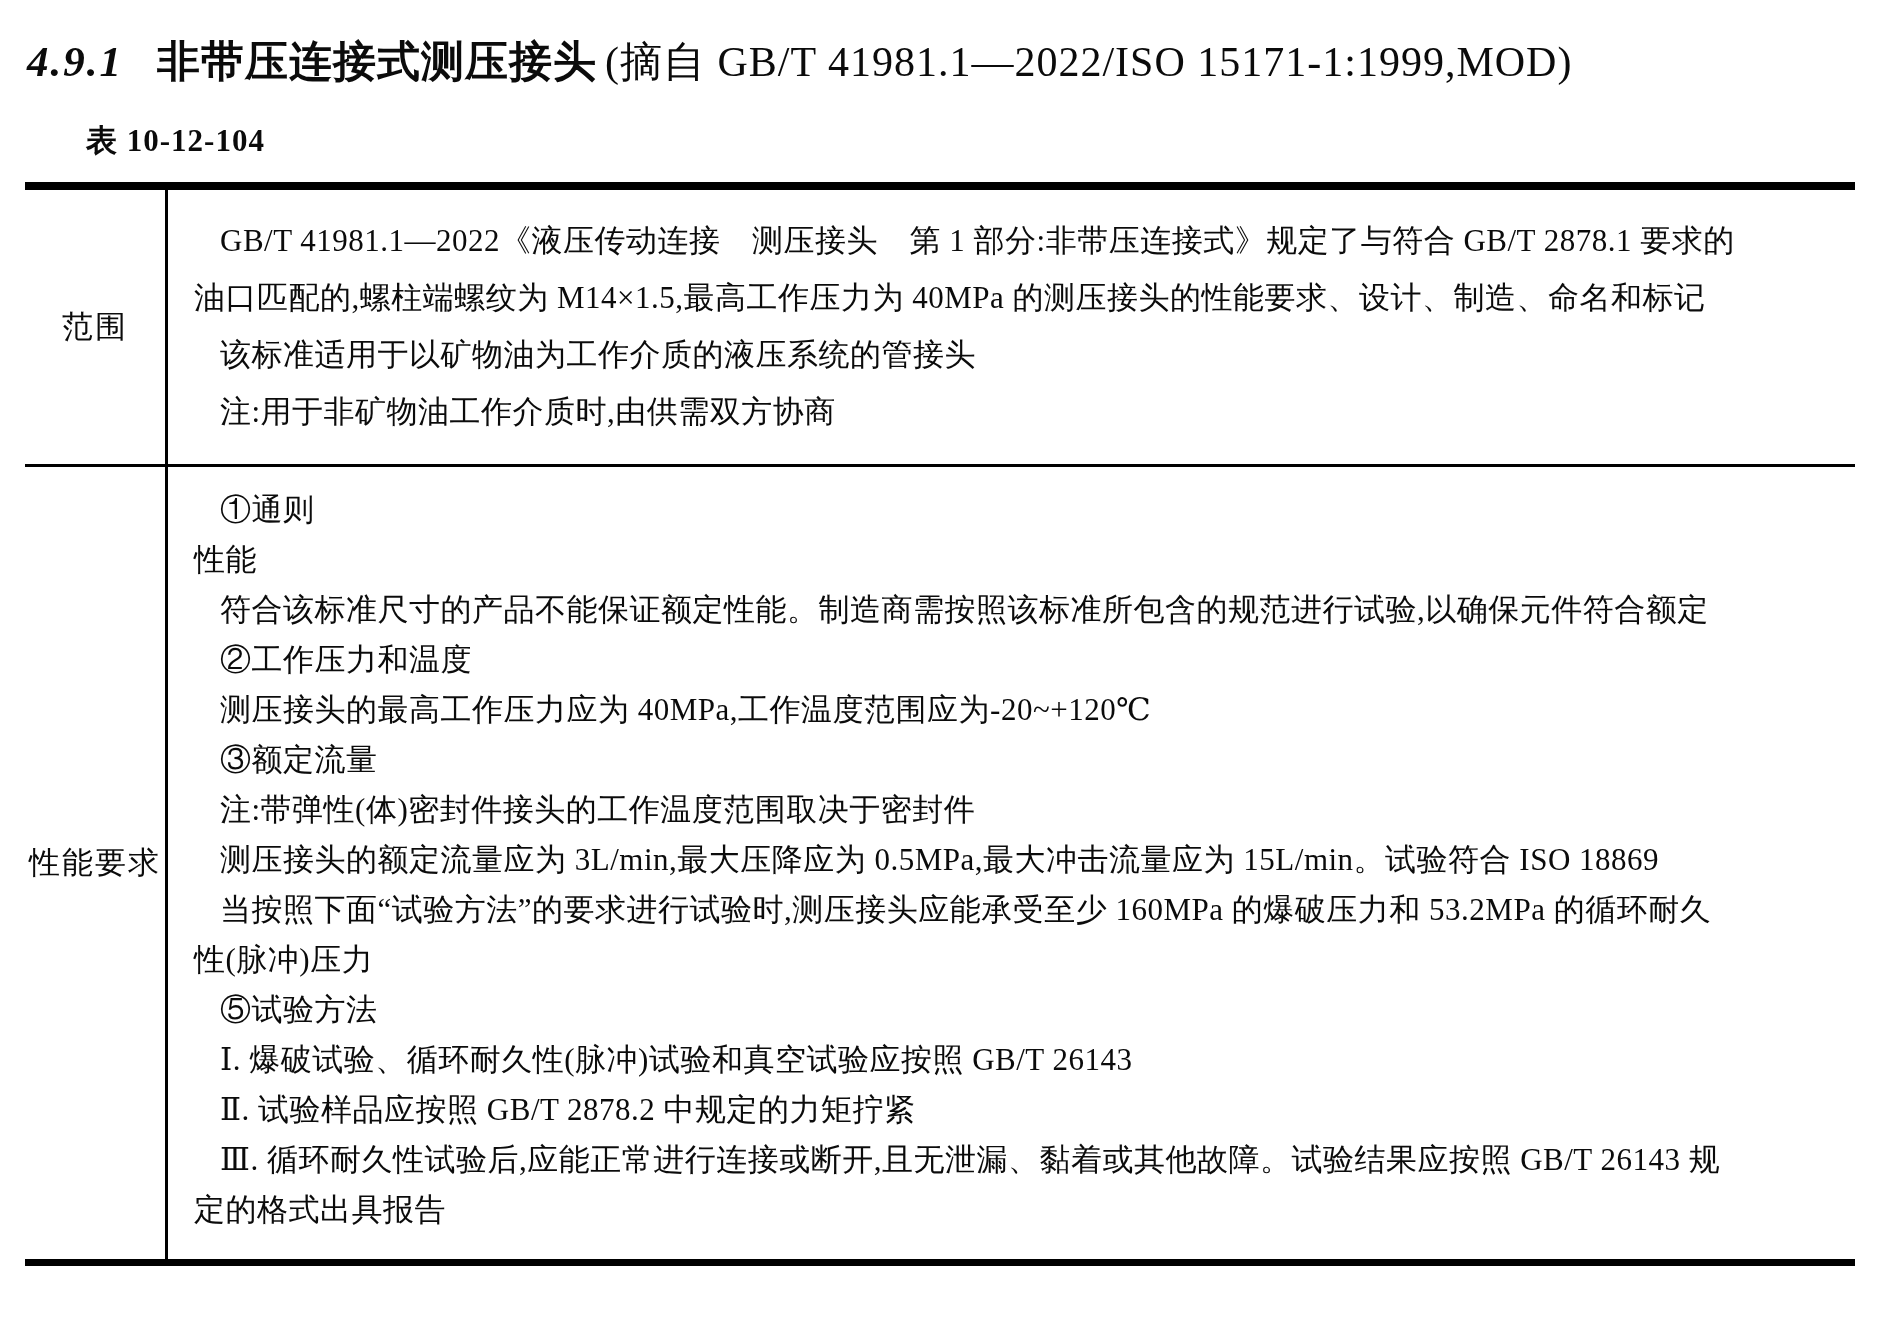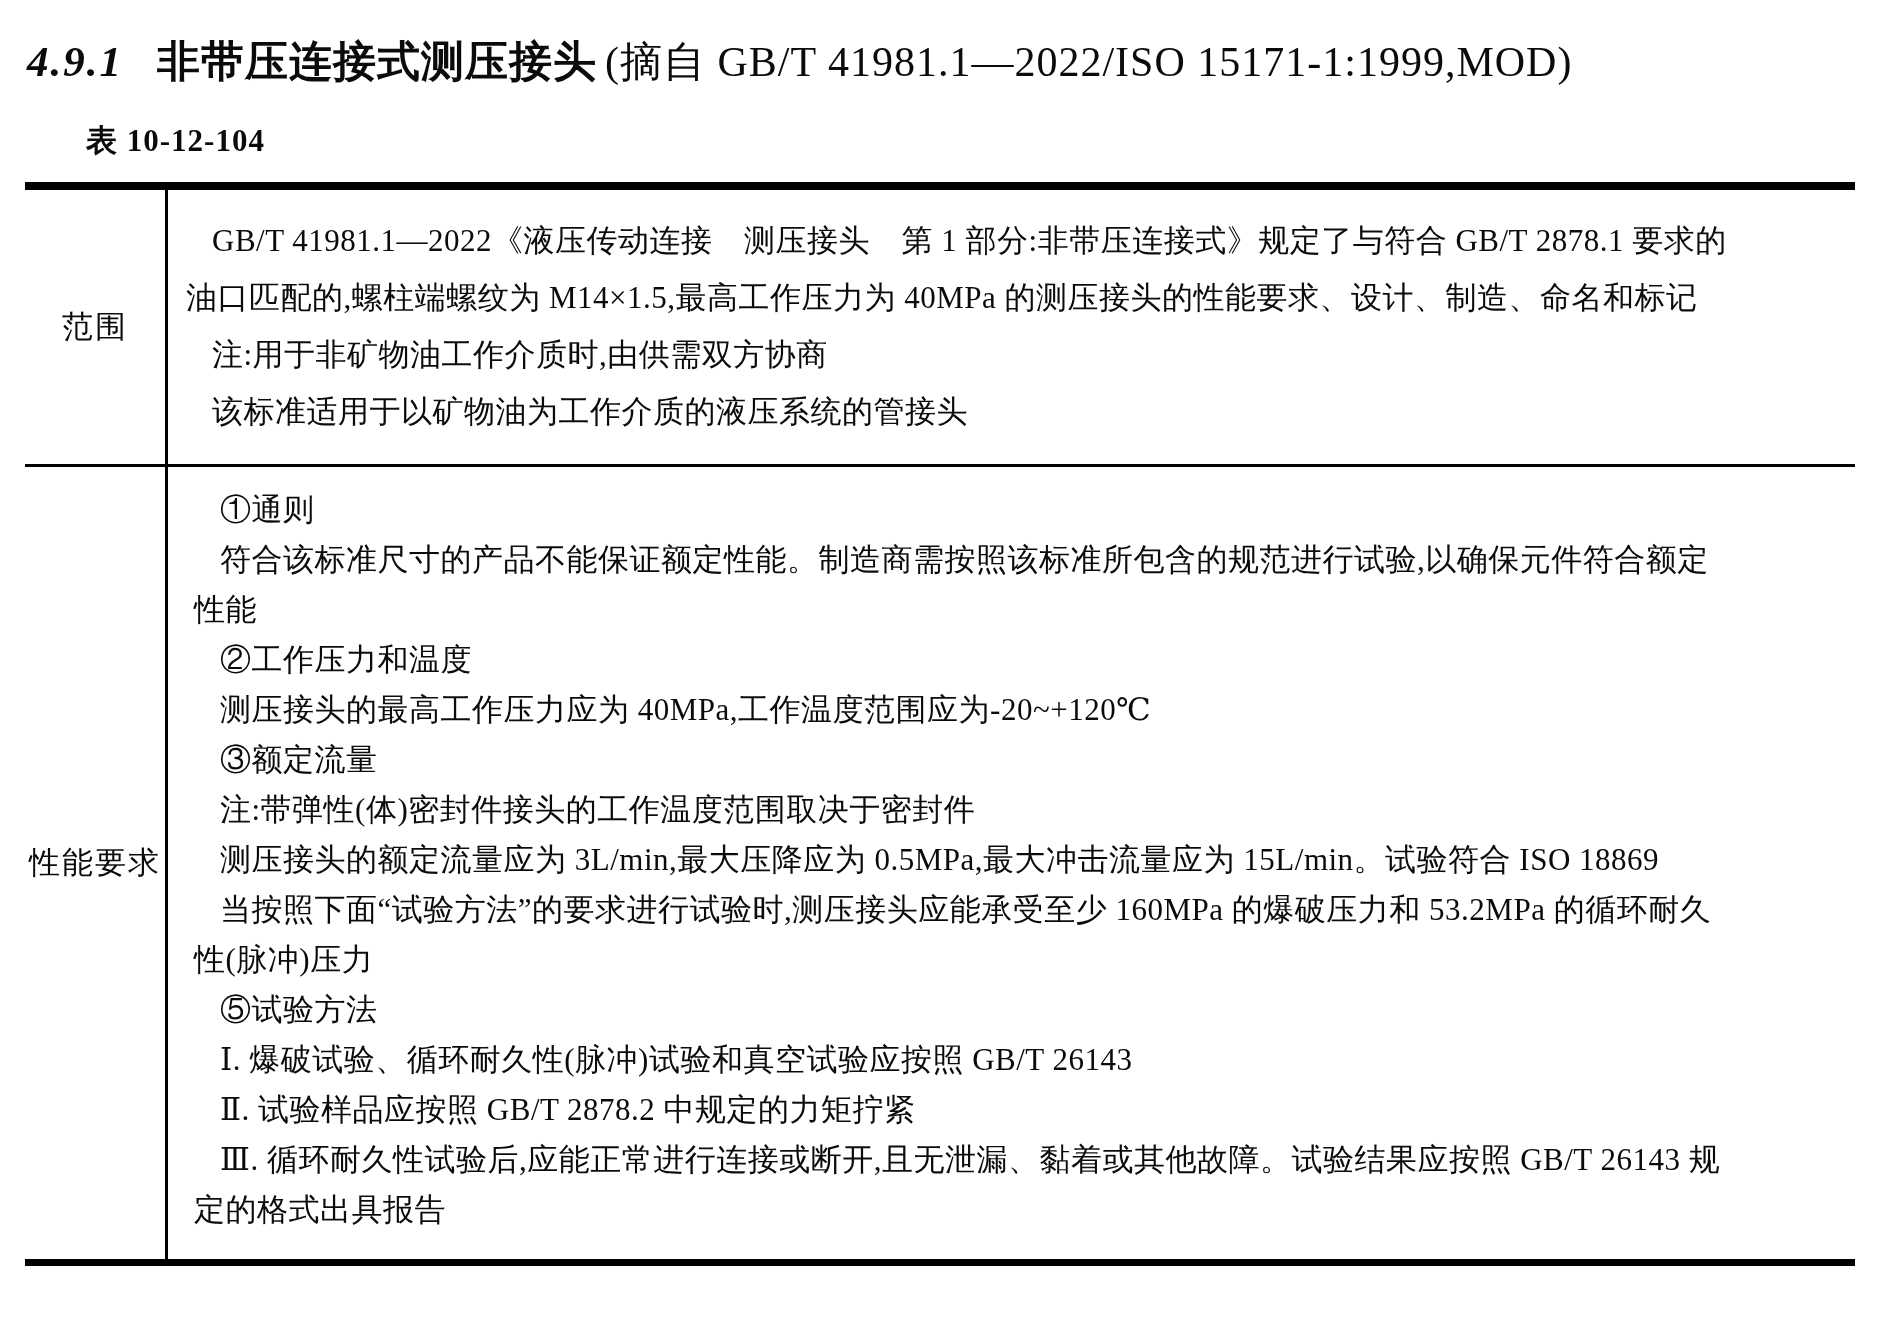--- a/index.html
+++ b/index.html
@@ -71,21 +71,21 @@
     justify-content: center;
     font-size: 31px;
     letter-spacing: 2px;
   }
   .tc-cell {
     flex: 1 1 auto;
     box-sizing: border-box;
     font-size: 31px;
     letter-spacing: 0.5px;
   }
-  .row-0 .tc-cell { padding: 22px 30px 24px 18px; }
+  .row-0 .tc-cell { padding: 22px 30px 24px 26px; }
   .row-1 .tc-cell { padding: 18px 30px 24px 26px; }
   .tline {
     white-space: nowrap;
   }
   .row-0 .tline { line-height: 57px; }
   .row-1 .tline { line-height: 50px; }
   .tline.indent { padding-left: 26px; }
 </style>
 </head>
 <body>
@@ -97,30 +97,30 @@
   </h1>
 
   <div class="caption">表 10-12-104</div>
 
   <div class="spec-table" id="spec-table">
       <div class="trow row-0">
         <div class="th-cell">范围</div>
         <div class="tc-cell">
           <div class="tline indent">GB/T 41981.1—2022《液压传动连接　测压接头　第 1 部分:非带压连接式》规定了与符合 GB/T 2878.1 要求的</div>
           <div class="tline">油口匹配的,螺柱端螺纹为 M14×1.5,最高工作压力为 40MPa 的测压接头的性能要求、设计、制造、命名和标记</div>
+          <div class="tline indent">该标准适用于以矿物油为工作介质的液压系统的管接头</div>
           <div class="tline indent">注:用于非矿物油工作介质时,由供需双方协商</div>
-          <div class="tline indent">该标准适用于以矿物油为工作介质的液压系统的管接头</div>
         </div>
       </div>
       <div class="trow row-1">
         <div class="th-cell">性能要求</div>
         <div class="tc-cell">
           <div class="tline indent">①通则</div>
+          <div class="tline">性能</div>
           <div class="tline indent">符合该标准尺寸的产品不能保证额定性能。制造商需按照该标准所包含的规范进行试验,以确保元件符合额定</div>
-          <div class="tline">性能</div>
           <div class="tline indent">②工作压力和温度</div>
           <div class="tline indent">测压接头的最高工作压力应为 40MPa,工作温度范围应为-20~+120℃</div>
           <div class="tline indent">③额定流量</div>
           <div class="tline indent">注:带弹性(体)密封件接头的工作温度范围取决于密封件</div>
           <div class="tline indent">测压接头的额定流量应为 3L/min,最大压降应为 0.5MPa,最大冲击流量应为 15L/min。试验符合 ISO 18869</div>
           <div class="tline indent">当按照下面“试验方法”的要求进行试验时,测压接头应能承受至少 160MPa 的爆破压力和 53.2MPa 的循环耐久</div>
           <div class="tline">性(脉冲)压力</div>
           <div class="tline indent">⑤试验方法</div>
           <div class="tline indent">Ⅰ. 爆破试验、循环耐久性(脉冲)试验和真空试验应按照 GB/T 26143</div>
           <div class="tline indent">Ⅱ. 试验样品应按照 GB/T 2878.2 中规定的力矩拧紧</div>

